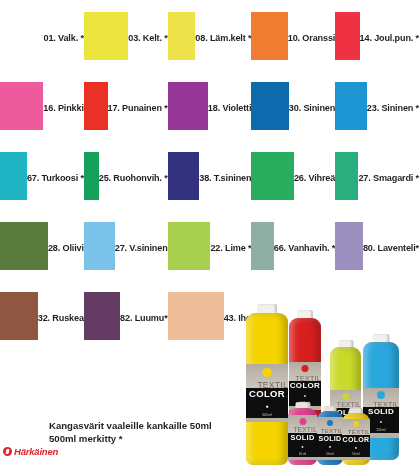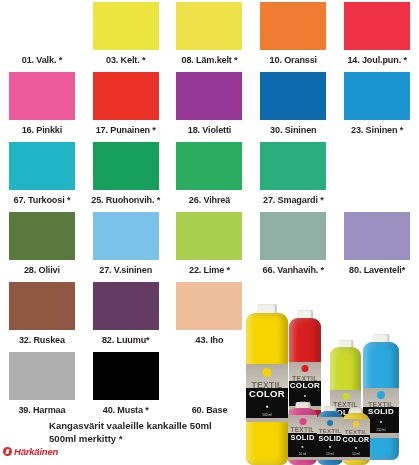--- a/index.html
+++ b/index.html
@@ -35,21 +35,20 @@
     width: 419px;
     height: 70px;
     box-sizing: border-box;
   }
 
   .swatch-cell {
     width: 83.8px;
     height: 70px;
     box-sizing: border-box;
     display: flex;
-    flex-direction: column;
     align-items: center;
     position: relative;
   }
 
   .swatch-chip {
     width: 66px;
     height: 48px;
     margin-top: 2px;
     box-sizing: border-box;
   }
@@ -159,23 +158,23 @@
   .bottle .label .dot {
     position: absolute;
     left: 50%;
     transform: translateX(-50%);
     border-radius: 50%;
   }
   .bottle .label .brandline {
     position: absolute;
     left: 0;
     width: 100%;
-    text-align: center;
+    text-align: right;
     color: #6d675e;
-    font-weight: bold;
+    font-weight: normal;
     letter-spacing: 0.3px;
     line-height: 1;
   }
   .bottle .label .blackbar {
     position: absolute;
     left: 0;
     width: 100%;
     background: #0d0d0d;
     color: #ffffff;
     font-weight: bold;
@@ -262,20 +261,24 @@
     <div class="swatch-row">
       <div class="swatch-cell">
         <div class="swatch-chip" style="background-color: rgb(32, 181, 196);"></div>
         <div class="swatch-label">67. Turkoosi *</div>
       </div>
       <div class="swatch-cell">
         <div class="swatch-chip" style="background-color: rgb(22, 160, 91);"></div>
         <div class="swatch-label">25. Ruohonvih. *</div>
       </div>
       <div class="swatch-cell">
+        <div class="swatch-chip" style="background-color: rgb(50, 49, 126);"></div>
+        <div class="swatch-label">38. T.sininen</div>
+      </div>
+      <div class="swatch-cell">
         <div class="swatch-chip" style="background-color: rgb(43, 173, 95);"></div>
         <div class="swatch-label">26. Vihreä</div>
       </div>
       <div class="swatch-cell">
         <div class="swatch-chip" style="background-color: rgb(42, 174, 126);"></div>
         <div class="swatch-label">27. Smagardi *</div>
       </div>
     </div>
 
     <div class="swatch-row">
@@ -311,36 +314,20 @@
         <div class="swatch-label">82. Luumu*</div>
       </div>
       <div class="swatch-cell">
         <div class="swatch-chip" style="background-color: rgb(238, 190, 154);"></div>
         <div class="swatch-label">43. Iho</div>
       </div>
       <div class="swatch-cell"></div>
       <div class="swatch-cell"></div>
     </div>
 
-    <div class="swatch-row">
-      <div class="swatch-cell">
-        <div class="swatch-chip" style="background-color: rgb(175, 175, 175);"></div>
-        <div class="swatch-label">39. Harmaa</div>
-      </div>
-      <div class="swatch-cell">
-        <div class="swatch-chip" style="background-color: rgb(0, 0, 0);"></div>
-        <div class="swatch-label">40. Musta *</div>
-      </div>
-      <div class="swatch-cell">
-        <div class="swatch-chip empty" style="background-color: rgb(255, 255, 255);"></div>
-        <div class="swatch-label">60. Base</div>
-      </div>
-      <div class="swatch-cell"></div>
-      <div class="swatch-cell"></div>
-    </div>
 
   </div>
 
   <div class="caption-block">
     <div class="caption-line">Kangasvärit vaaleille kankaille 50ml</div>
     <div class="caption-line">500ml merkitty *</div>
   </div>
 
   <div class="brand-logo">
     <span class="brand-mark"></span>

